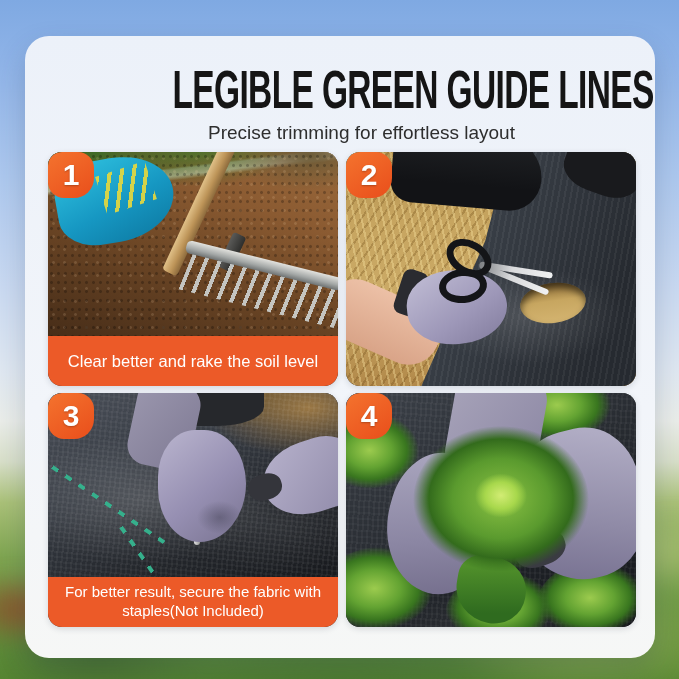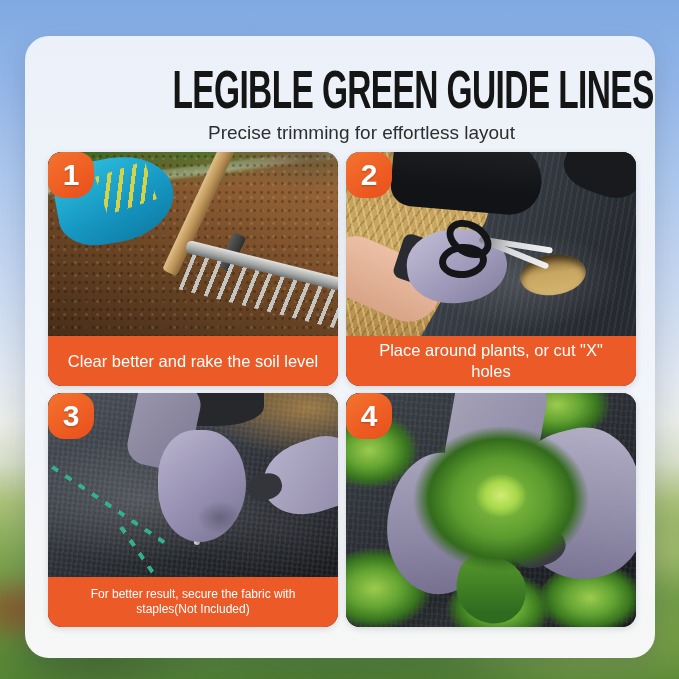--- a/index.html
+++ b/index.html
@@ -34,21 +34,21 @@
 
   
   .panels{position:absolute;left:23px;top:116px;width:588px;
     display:grid;grid-template-columns:290px 290px;grid-auto-rows:234px;gap:7px 8px;}
   .panel{position:relative;border-radius:14px;overflow:hidden;display:flex;
     flex-direction:column;background:#222;box-shadow:0 2px 6px rgba(30,40,60,.15);}
   .photo{flex:1;position:relative;overflow:hidden;}
   .caption{height:46px;flex:none;background:#EC5A28;color:#fff;display:flex;
     align-items:center;justify-content:center;text-align:center;
     font-size:16.5px;line-height:1.25;padding:2px 12px;}
-  .caption.small{font-size:12px;}
+  .caption.small{font-size:15px;}
   .badge{position:absolute;top:0;left:0;width:46px;height:46px;z-index:6;
     background:linear-gradient(145deg,#F4732E,#E94E1B);
     border-radius:14px 16px 20px 16px;display:flex;align-items:center;
     justify-content:center;color:#fff;font-weight:bold;font-size:30px;
     text-shadow:0 1px 2px rgba(0,0,0,.25);}
 
   .shape{position:absolute;}
 
   
   .photo-rake{background:
@@ -203,21 +203,20 @@
         <div class="shape boot2"></div>
         <div class="shape glove-tr"></div>
         <div class="shape arm2"></div>
         <div class="shape cuff2"></div>
         <div class="shape glove2"></div>
         <div class="shape blade blade-a"></div>
         <div class="shape blade blade-b"></div>
         <div class="shape shandle shandle-a"></div>
         <div class="shape shandle shandle-b"></div>
       </div>
-      <div class="caption">Place around plants, or cut "X" holes</div>
     </div>
 
     <div class="panel">
       <div class="badge">3</div>
       <div class="photo photo-staple">
         <div class="shape weave"></div>
         <div class="shape guide guide3a"></div>
         <div class="shape guide guide3b"></div>
         <div class="shape boot3"></div>
         <div class="shape sleeve3"></div>

